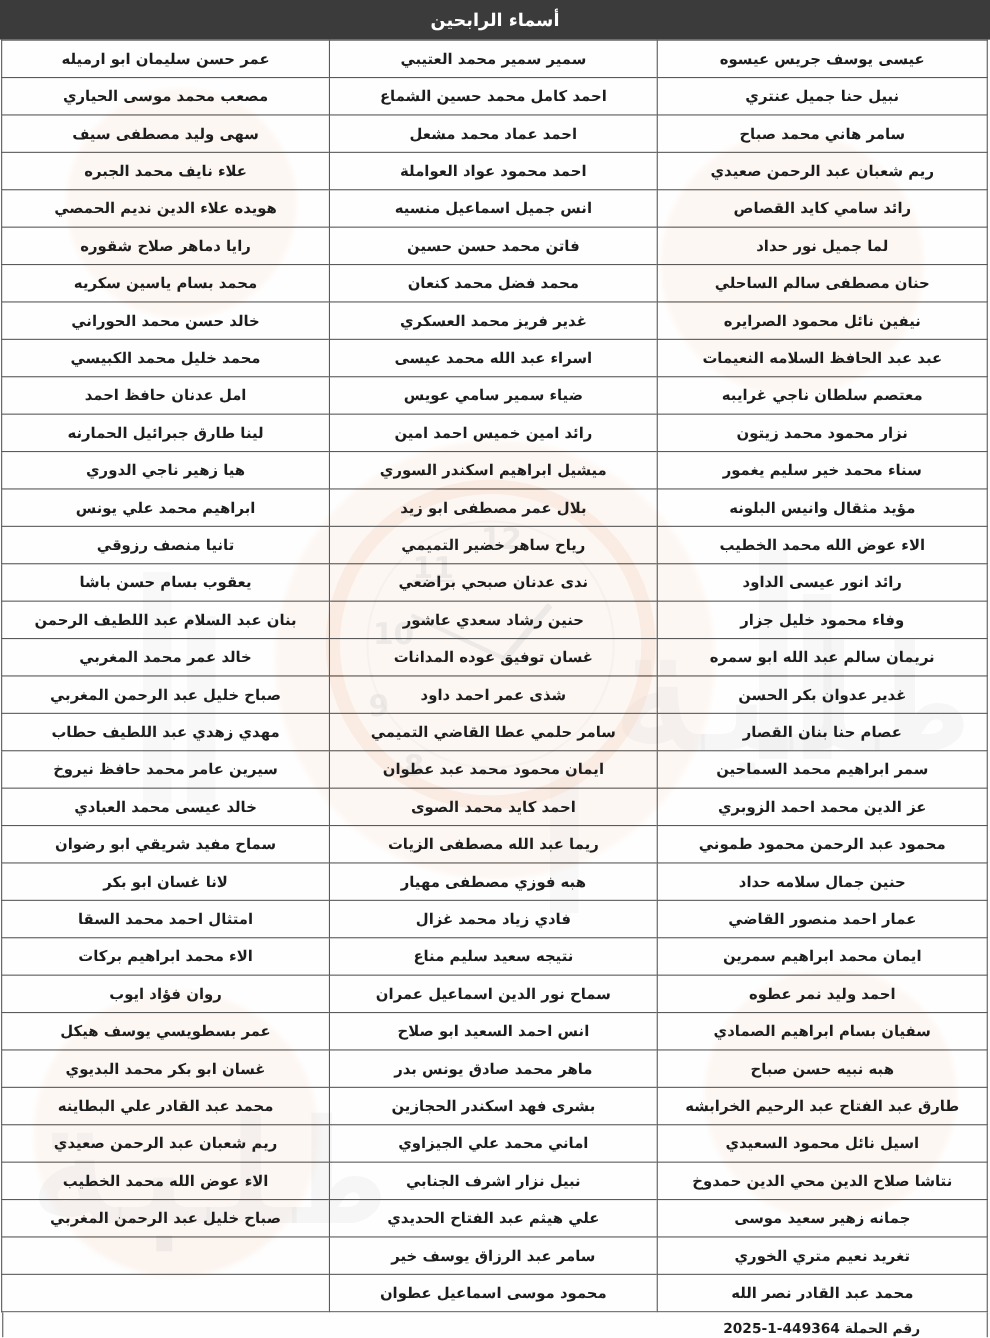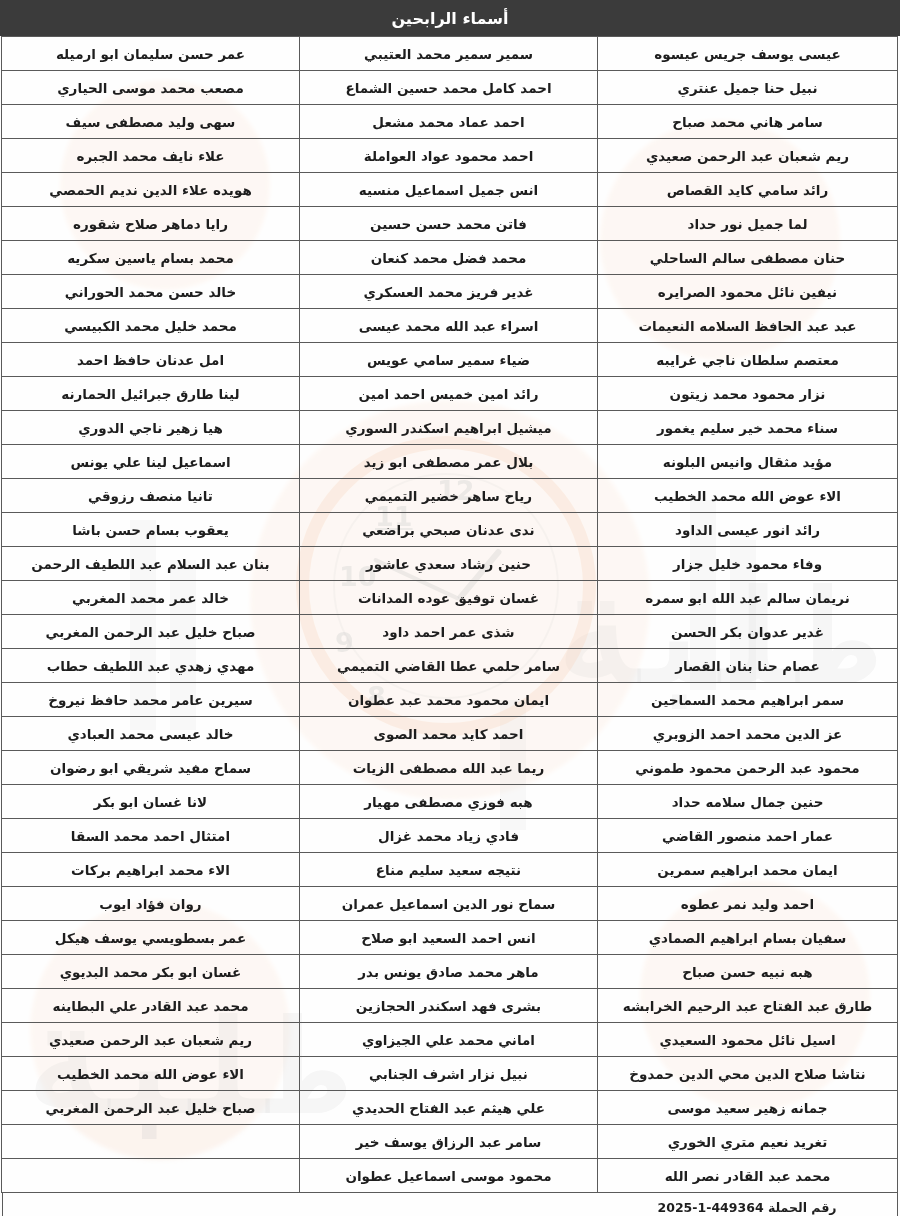--- a/index.html
+++ b/index.html
@@ -267,21 +267,21 @@
             <td>لينا طارق جبرائيل الحمارنه</td>
           </tr>
           <tr>
             <td>سناء محمد خير سليم يغمور</td>
             <td>ميشيل ابراهيم اسكندر السوري</td>
             <td>هيا زهير ناجي الدوري</td>
           </tr>
           <tr>
             <td>مؤيد مثقال وانيس البلونه</td>
             <td>بلال عمر مصطفى ابو زيد</td>
-            <td>اسماعيل لينا علي يونس</td>
+            <td>ابراهيم محمد علي يونس</td>
           </tr>
           <tr>
             <td>الاء عوض الله محمد الخطيب</td>
             <td>رياح ساهر خضير التميمي</td>
             <td>تانيا منصف رزوقي</td>
           </tr>
           <tr>
             <td>رائد انور عيسى الداود</td>
             <td>ندى عدنان صبحي براضعي</td>
             <td>يعقوب بسام حسن باشا</td>

